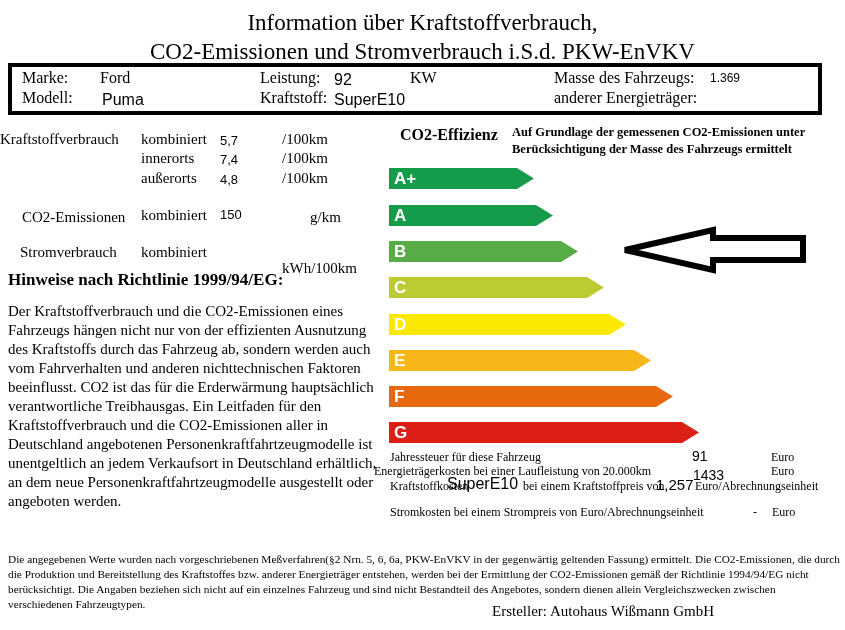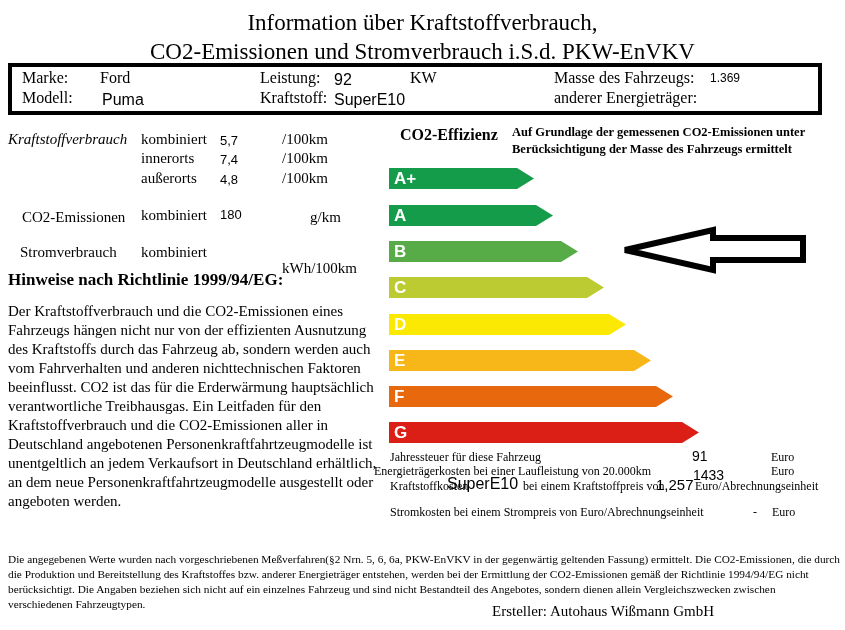--- a/index.html
+++ b/index.html
@@ -71,36 +71,36 @@
     <span style="left:398px;top:2px;">KW</span>
     <span style="left:248px;top:22px;">Kraftstoff:</span>
     <span class="sans" style="left:322px;top:24px;">SuperE10</span>
     <span style="left:542px;top:2px;">Masse des Fahrzeugs:</span>
     <span class="sans" style="left:698px;top:4px;font-size:12px;">1.369</span>
     <span style="left:542px;top:22px;">anderer Energieträger:</span>
     <span class="sans" style="left:700px;top:24px;"></span>
   </div>
 
   <div class="cons">
-    <span style="left:8px;top:131px;font-style:italic;">Kraftstoffverbrauch</span>
+    <span style="left:0;top:131px;">Kraftstoffverbrauch</span>
     <span style="left:141px;top:131px;">kombiniert</span>
     <span class="val" style="left:220px;top:133px;">5,7</span>
     <span style="left:282px;top:131px;">/100km</span>
 
     <span style="left:141px;top:150px;">innerorts</span>
     <span class="val" style="left:220px;top:152px;">7,4</span>
     <span style="left:282px;top:150px;">/100km</span>
 
     <span style="left:141px;top:170px;">außerorts</span>
     <span class="val" style="left:220px;top:172px;">4,8</span>
     <span style="left:282px;top:170px;">/100km</span>
 
     <span style="left:22px;top:209px;">CO2-Emissionen</span>
     <span style="left:141px;top:207px;">kombiniert</span>
-    <span class="val" style="left:220px;top:207px;">180</span>
+    <span class="val" style="left:220px;top:207px;">150</span>
     <span style="left:282px;top:209px;margin-left:28px;">g/km</span>
 
     <span style="left:20px;top:244px;">Stromverbrauch</span>
     <span style="left:141px;top:244px;">kombiniert</span>
     <span class="val" style="left:220px;top:246px;"></span>
     <span style="left:282px;top:260px;">kWh/100km</span>
   </div>
 
   <div class="eff-head">CO2-Effizienz</div>
   <div class="eff-note">

